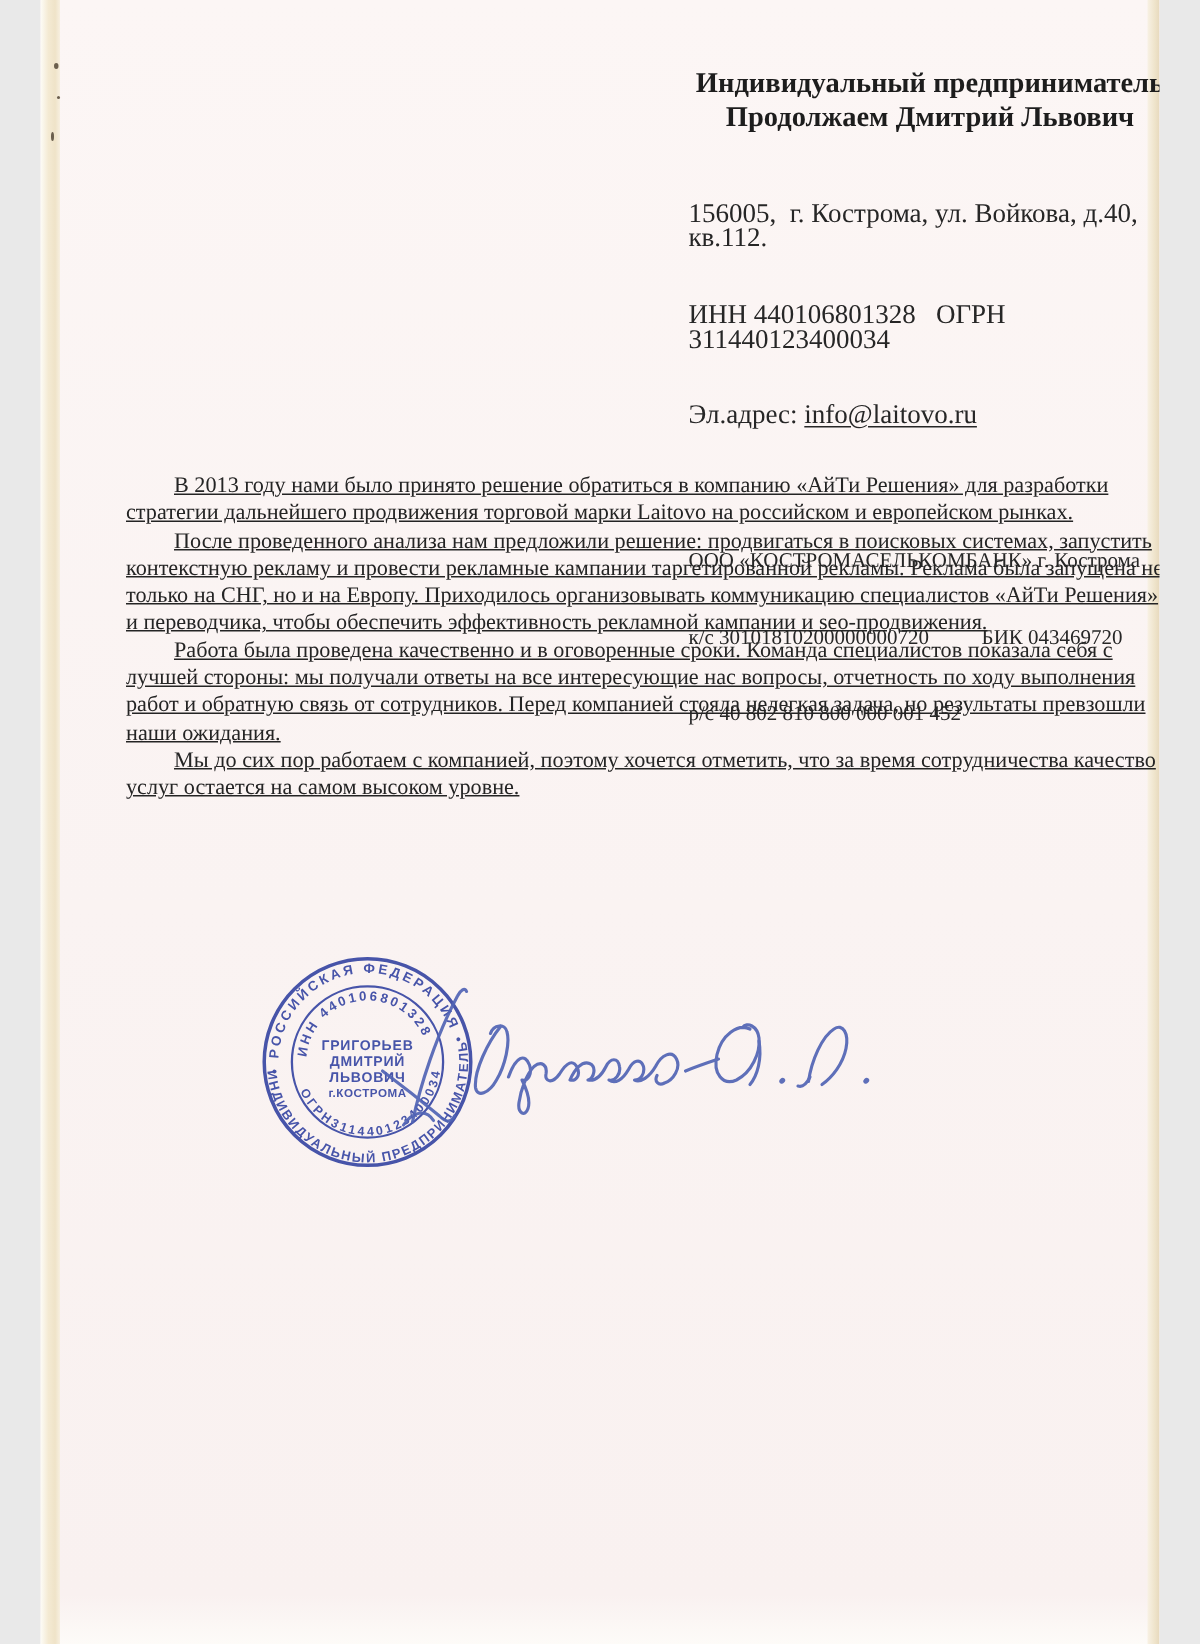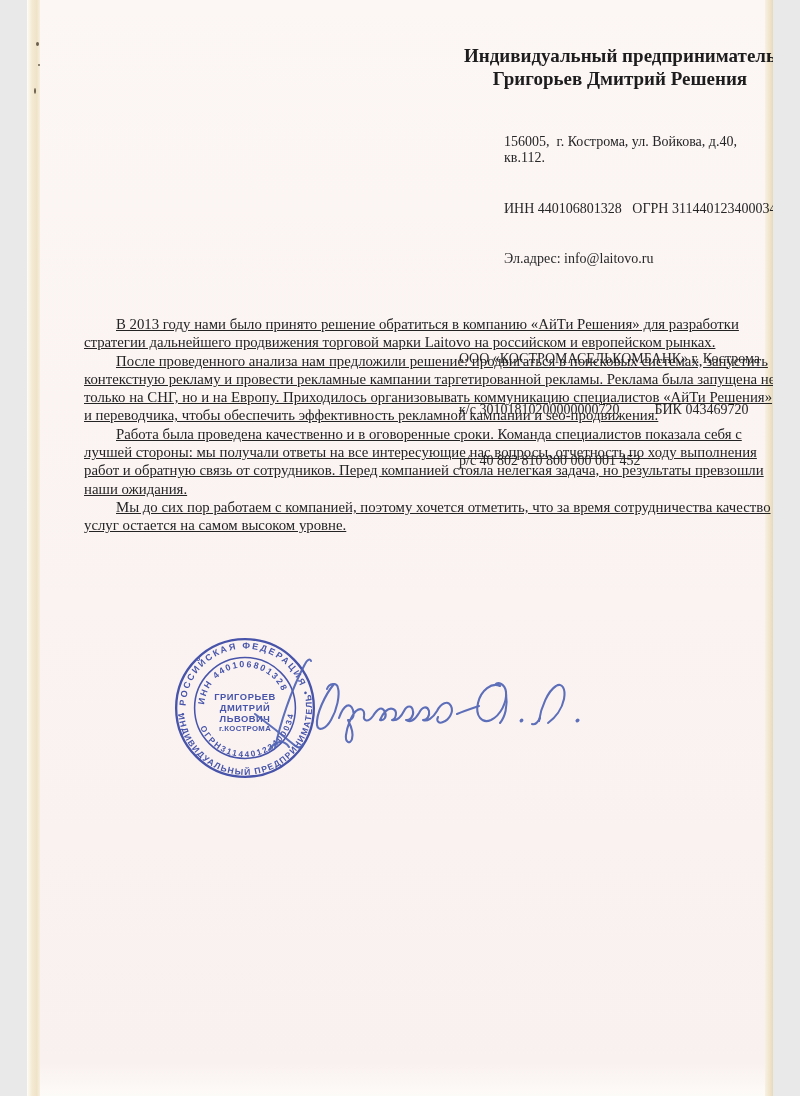--- a/index.html
+++ b/index.html
@@ -22,22 +22,22 @@
     background:linear-gradient(90deg,#f8f1e4 0%, #efe4cb 60%, #e7d9bd 100%);
   }
   .speck { position:absolute; background:#6b5f4d; border-radius:50%; }
   .speck.s1 { left:9px; top:42px; width:3px; height:4px; }
   .speck.s2 { left:7px; top:88px; width:2px; height:6px; }
   .speck.s3 { left:11px; top:64px; width:2px; height:2px; }
 
   
   .letterhead { position:absolute; left:432px; top:44px; width:322px; }
   .lh-name { text-align:center; font-weight:bold; font-size:19px; line-height:23px; color:#1d1d1d; }
-  .lh-addr { margin-top:10px; font-size:14px; line-height:16.8px; white-space:pre-wrap; color:#262626;margin-left:45px; }
-  .lh-email-link { text-underline-offset:2px; }
+  .lh-addr { margin-top:10px; font-size:18px; line-height:16.8px; white-space:pre-wrap; color:#262626; }
+  .lh-email-link { text-decoration:underline; text-underline-offset:2px; }
   .lh-bank { margin-top:14px; font-size:14px; line-height:17px; white-space:pre-wrap; color:#262626; }
 
   
   .doc-title {
     position:absolute; left:0; top:261px; width:100%;
     text-align:center; font-weight:bold; font-size:18px; color:#1c1c1c;
   }
 
   
   .doc-body { position:absolute; left:57px; top:315px; width:692px; font-size:14.8px; line-height:18.3px; color:#242424;text-decoration:underline; }
@@ -59,21 +59,21 @@
 <div class="page">
 
   <div class="edge-left"></div>
   <div class="edge-right"></div>
   <div class="speck s1"></div>
   <div class="speck s2"></div>
   <div class="speck s3"></div>
 
   <div class="letterhead">
     <div class="lh-name">Индивидуальный предприниматель</div>
-    <div class="lh-name">Григорьев Дмитрий Решения</div>
+    <div class="lh-name">Продолжаем Дмитрий Львович</div>
     <div class="lh-addr">
       <div>156005,  г. Кострома, ул. Войкова, д.40, кв.112.</div>
       <div>ИНН 440106801328   ОГРН 311440123400034</div>
       <div><span>Эл.адрес: </span><span class="lh-email-link">info@laitovo.ru</span></div>
     </div>
     <div class="lh-bank">
       <div>ООО «КОСТРОМАСЕЛЬКОМБАНК» г. Кострома</div>
       <div>к/с 30101810200000000720          БИК 043469720</div>
       <div>р/с 40 802 810 800 000 001 452</div>
     </div>

